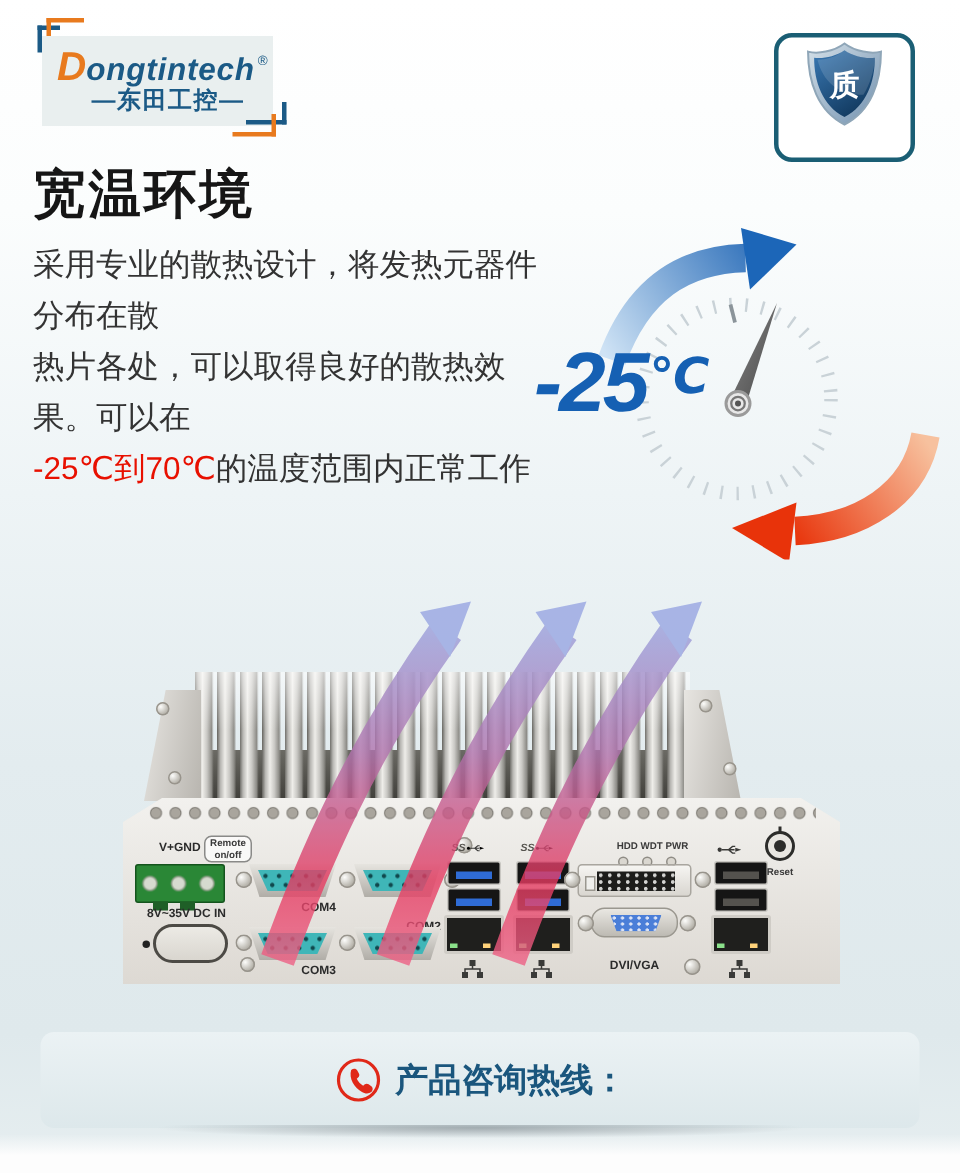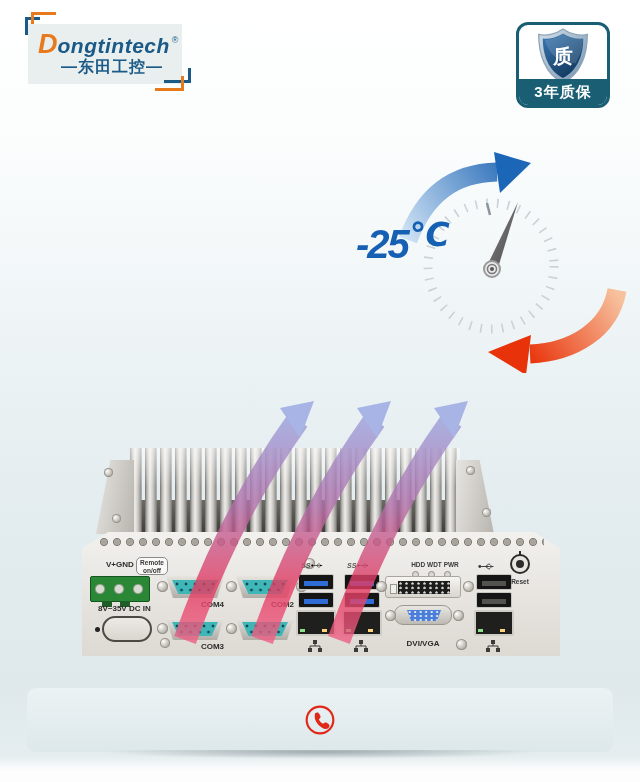--- a/index.html
+++ b/index.html
@@ -30,21 +30,21 @@
   
   .title{left:22px;top:106px;font-size:35px;font-weight:700;color:#161616;letter-spacing:2px;}
   .body-copy{left:22px;top:160px;width:352px;font-size:21px;color:#333;line-height:34px;}
   .hl-red{color:#e81000;}
 
   
   .gauge-svg{left:350px;top:148px;width:300px;height:225px;}
   .temp{font-style:italic;font-weight:800;white-space:nowrap;}
   .temp-low{left:356px;top:222px;color:#1560b3;}
   .temp-high{left:520px;top:254px;color:#e8330a;}
-  .temp .num{font-size:40px;letter-spacing:-2px;}
+  .temp .num{font-size:56px;letter-spacing:-2px;}
   .temp-high .num{font-size:47px;}
   .temp .deg{font-size:33px;position:relative;top:-12px;margin-left:2px;}
 
   
   .fin-base{left:134px;top:500px;width:322px;height:34px;background:linear-gradient(#6b6a64,#3f3e39);}
   .fins{left:130px;top:448px;width:330px;height:87px;
     background:
       linear-gradient(180deg,rgba(255,255,255,.55),rgba(255,255,255,0) 45%),
       repeating-linear-gradient(90deg,#706f6a 0px,#b8b7b3 2px,#eeede9 5px,#c9c8c4 8px,#8e8d88 11px,rgba(0,0,0,0) 12.5px,rgba(0,0,0,0) 15px);}
   .cap{top:460px;width:38px;height:74px;background:linear-gradient(100deg,#e7e5e1,#b8b5af);}
@@ -147,23 +147,28 @@
         <linearGradient id="shg2" x1="0" y1="0" x2="0.6" y2="1">
           <stop offset="0" stop-color="#3a79b4"></stop>
             <stop offset="1" stop-color="#123a60"></stop>
         </linearGradient>
       </defs>
       <path d="M30 2 C38 8 50 10 57 8 C57 30 50 52 30 62 C10 52 3 30 3 8 C10 10 22 8 30 2 Z" fill="url(#shg)" stroke="#8fa6b8" stroke-width="1.5"></path>
       <path d="M30 7 C37 12 47 13.5 52.5 12.5 C52.5 30 46.5 48 30 56.5 C13.5 48 7.5 30 7.5 12.5 C13 13.5 23 12 30 7 Z" fill="url(#shg2)"></path>
       <path d="M30 7 C37 12 47 13.5 52.5 12.5 C52 22 49 32 44 40 C25 40 14 30 10 14 C16 14 24 12 30 7 Z" fill="#ffffff" opacity="0.14"></path>
       <text x="30" y="40" text-anchor="middle" font-size="22" font-weight="bold" fill="#ffffff">质</text>
     </svg>
-    <div class="badge-strip">3年质保</div>
-  </div>
-
+  </div>
+
+  <div class="abs title">宽温环境</div>
+  <div class="abs body-copy">
+    <div>采用专业的散热设计，将发热元器件分布在散</div>
+    <div>热片各处，可以取得良好的散热效果。可以在</div>
+    <div><span class="hl-red">-25℃到70℃</span><span>的温度范围内正常工作</span></div>
+  </div>
 
   <svg class="abs gauge-svg" viewBox="0 0 300 225">
     <defs>
       <linearGradient id="gb" x1="58" y1="95" x2="178" y2="18" gradientUnits="userSpaceOnUse">
         <stop offset="0" stop-color="#cfe3f5"></stop>
           <stop offset="1" stop-color="#1a61b2"></stop>
       </linearGradient>
       <linearGradient id="gr" x1="267" y1="145" x2="175" y2="208" gradientUnits="userSpaceOnUse">
         <stop offset="0" stop-color="#f7c19e"></stop>
           <stop offset="1" stop-color="#e8330a"></stop>
@@ -215,21 +220,21 @@
     <div class="abs screw" style="left:75px;top:49px;width:11px;height:11px"></div>
     <div class="abs db9" style="left:84px;top:44px">
         <div class="db9-face"></div>
       </div>
     <div class="abs screw" style="left:144px;top:49px;width:11px;height:11px"></div>
     <div class="abs db9" style="left:154px;top:44px">
         <div class="db9-face"></div>
       </div>
     <div class="abs screw" style="left:214px;top:49px;width:11px;height:11px"></div>
     <div class="abs tiny com-label" style="left:84px;top:68px">COM4</div>
-    <div class="abs tiny com-label" style="left:154px;top:68px">COM2</div>
+    <div class="abs tiny com-label" style="left:154px;top:81px">COM2</div>
     <div class="abs screw" style="left:75px;top:91px;width:11px;height:11px"></div>
     <div class="abs db9" style="left:84px;top:86px">
         <div class="db9-face"></div>
       </div>
     <div class="abs screw" style="left:144px;top:91px;width:11px;height:11px"></div>
     <div class="abs db9" style="left:154px;top:86px">
         <div class="db9-face"></div>
       </div>
     <div class="abs screw" style="left:214px;top:91px;width:11px;height:11px"></div>
     <div class="abs tiny com-label" style="left:84px;top:110px">COM3</div>
@@ -312,18 +317,19 @@
       <polygon points="368,15 334,22 354,52" fill="#98a6e2"></polygon>
     </g>
   </svg>
 
   <div class="abs hotbar">
     <div class="abs hot-row">
       <svg width="32" height="32" viewBox="0 0 36 36">
         <circle cx="18" cy="18" r="15" fill="none" stroke="#e02818" stroke-width="2.4"></circle>
         <path d="M12.5 10.5 c1.8-1.4 3.8-1 4.6 .4 l1.2 2.2 c.6 1.1 .3 2.3-.6 3.1 l-1 .9 c1 2.2 2.7 4 4.8 5.2 l1-.9 c.9-.8 2.1-.9 3.1-.2 l2 1.4 c1.3 1 1.5 3-.1 4.4 c-1.6 1.4-4.4 1.6-7.2-.2 c-2.6-1.6-5-4-6.6-6.8 c-1.7-2.9-2.1-6.6-1.2-9.5 z" fill="#e02818"></path>
       </svg>
+      <span class="hot-label">产品咨询热线：</span>
     </div>
   </div>
   <div class="abs bottom-fade"></div>
   <div class="abs bar-shadow"></div>
 
 </div>
 
 </body></html>

